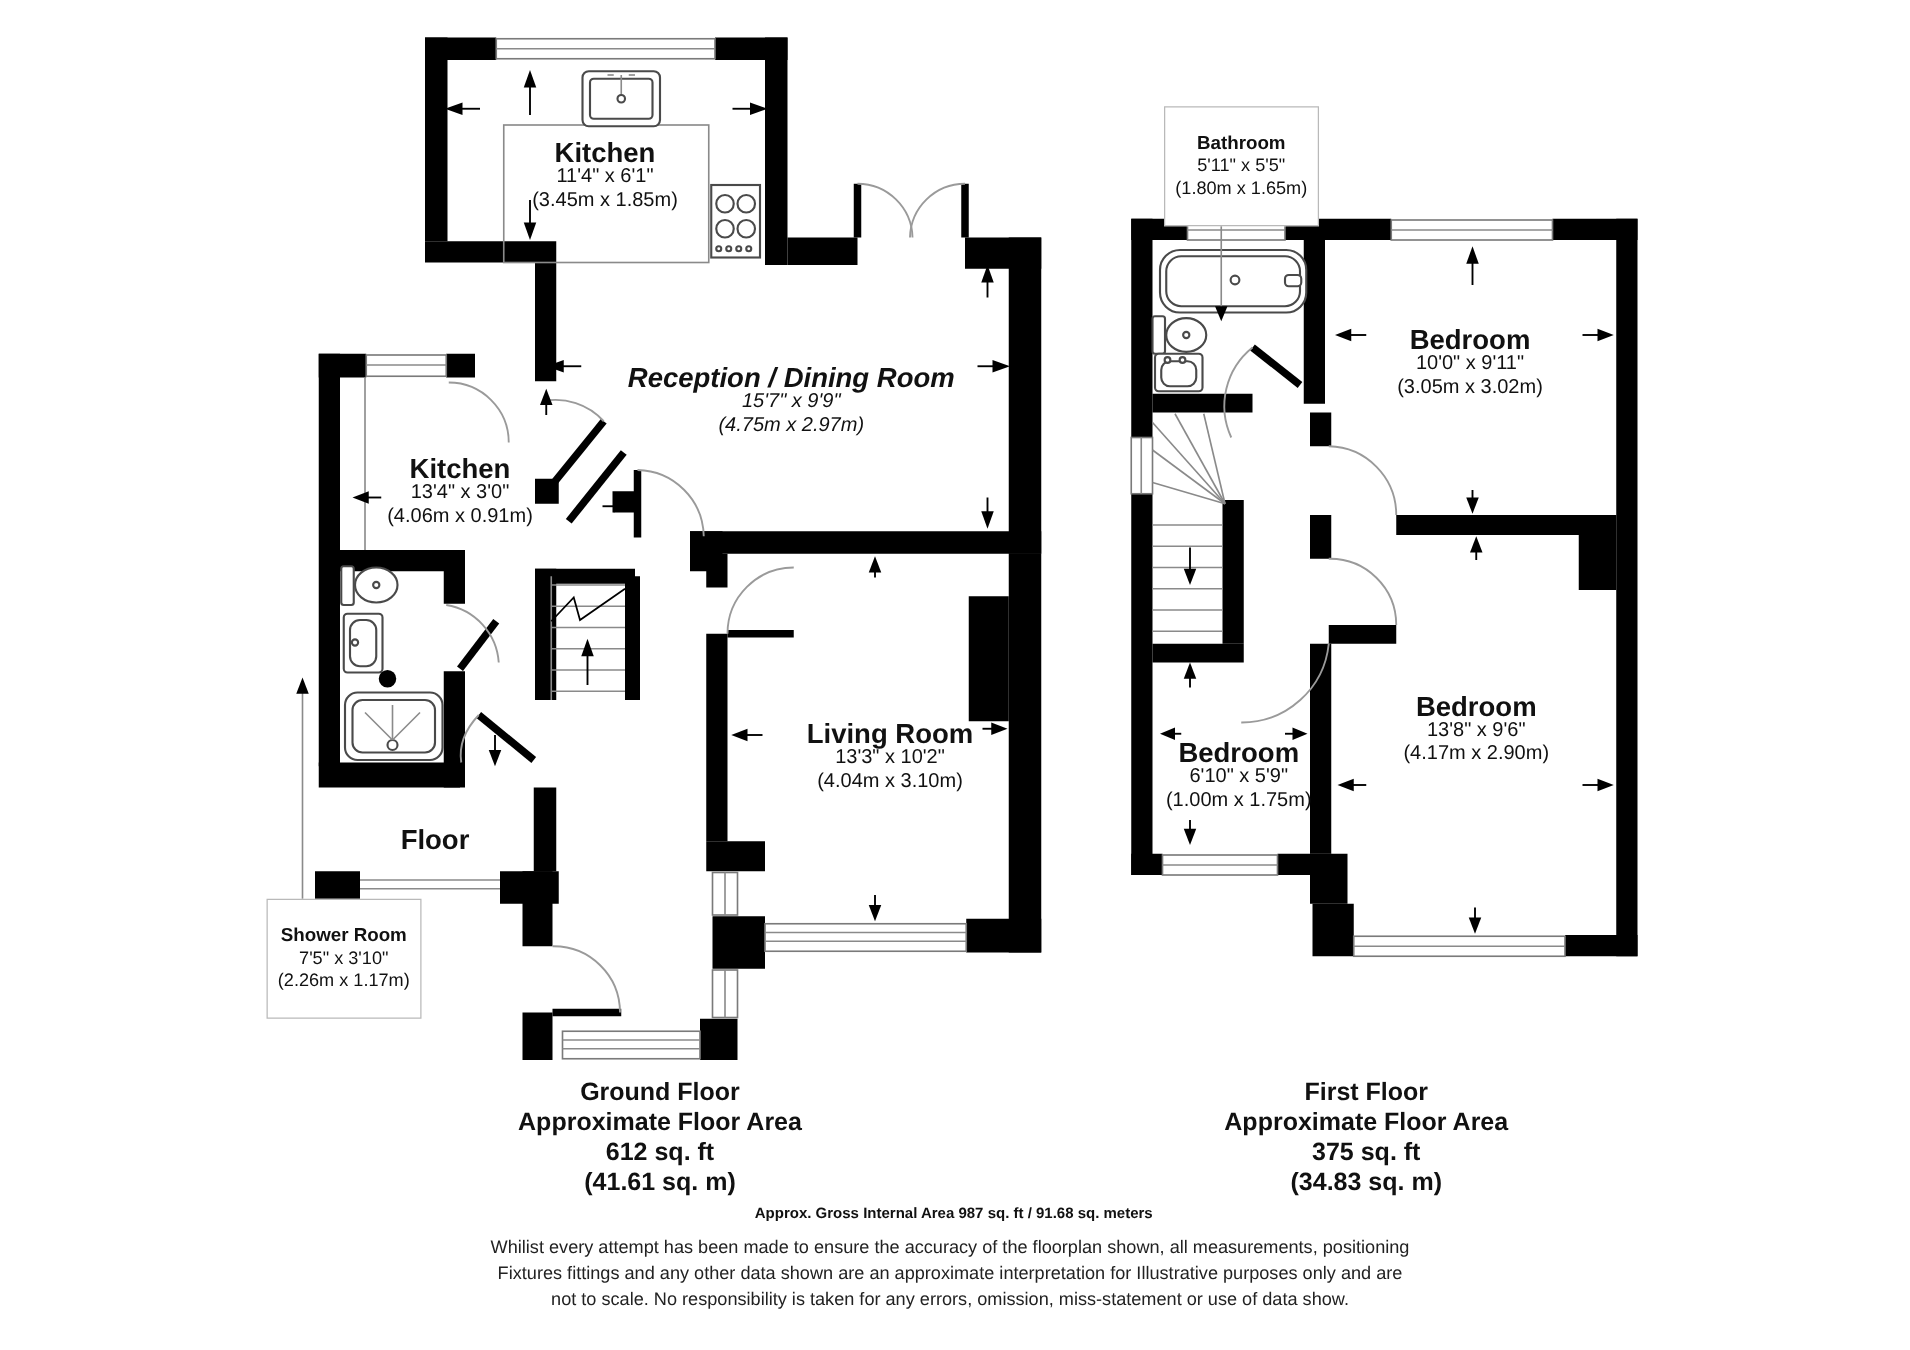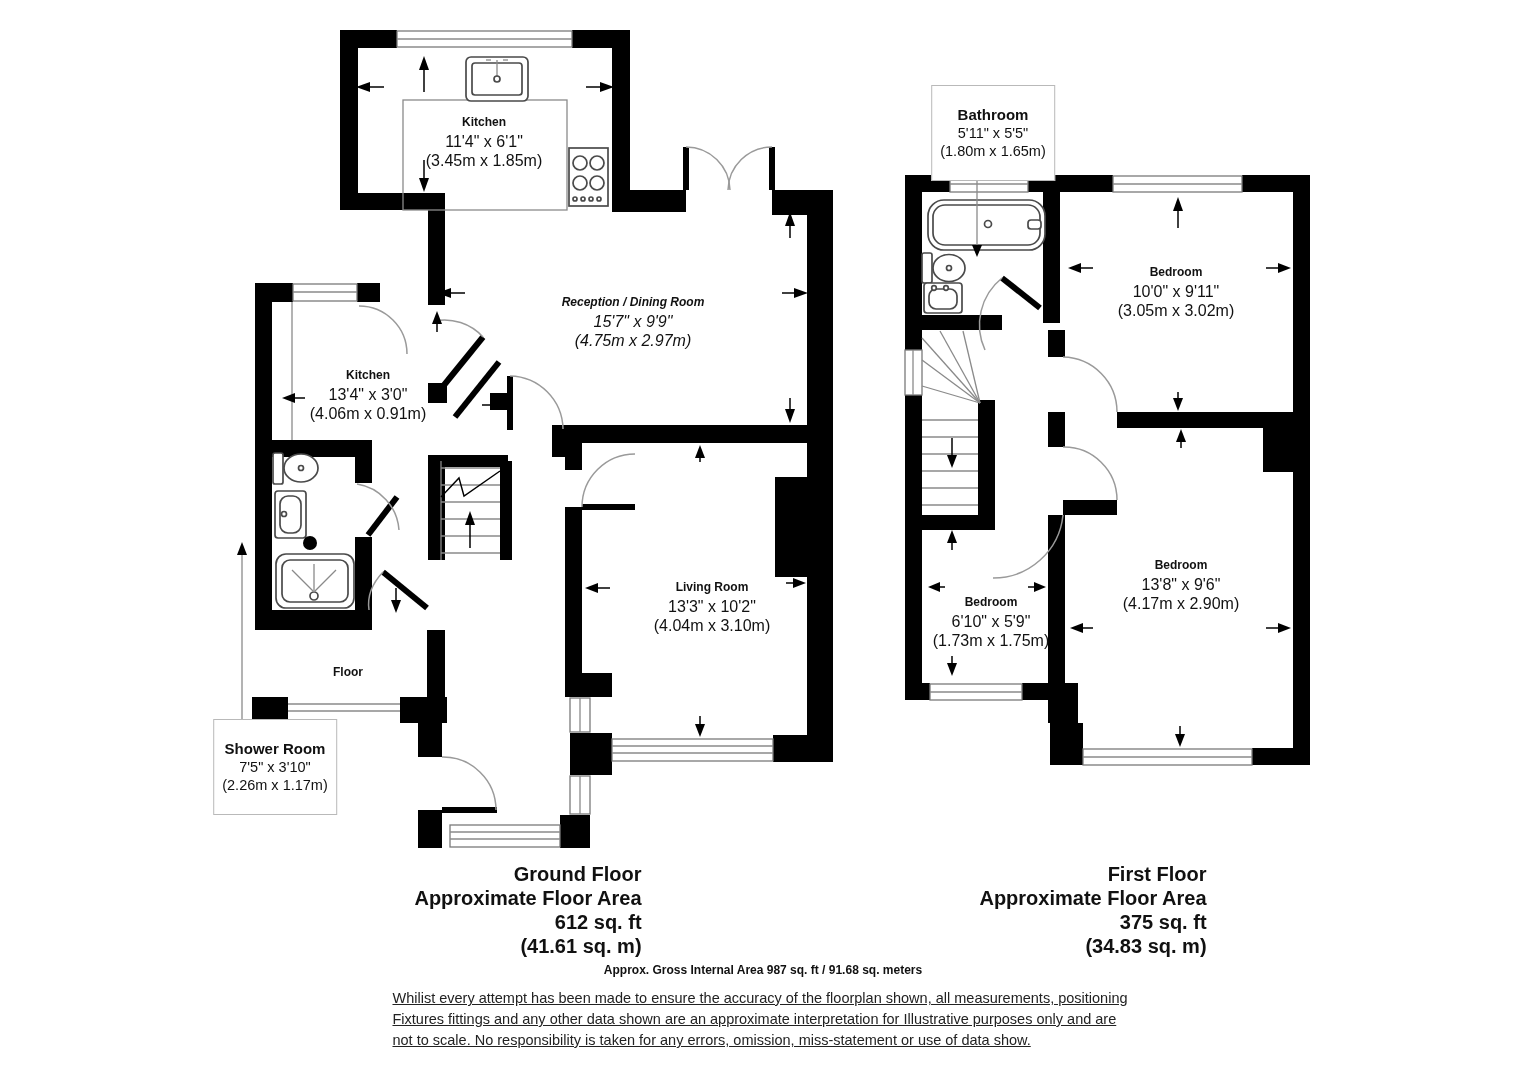--- a/index.html
+++ b/index.html
@@ -10,32 +10,32 @@
   .arc{fill:none;stroke:#9a9a9a;stroke-width:1.5;}
   .lf{stroke:#000;stroke-width:6;}
   .tn{stroke:#8a8a8a;stroke-width:1.3;fill:none;}
   .tb{stroke:#000;stroke-width:1.4;fill:none;}
   .fx{fill:#fff;stroke:#4a4a4a;stroke-width:1.7;}
   .win{fill:#fff;stroke:#7a7a7a;stroke-width:1.3;}
   .ar{stroke:#000;stroke-width:1.5;}
   .ah{fill:#000;stroke:none;}
   .room-label{position:absolute;transform:translate(-50%,-50%);text-align:center;
               white-space:nowrap;line-height:19px;}
-  .rn{font-weight:bold;font-size:12px;}
+  .rn{font-weight:bold;font-size:22px;}
   .rd{font-size:16px;}
   .callout{position:absolute;transform:translate(-50%,-50%);text-align:center;white-space:nowrap;
            background:#fff;border:1.5px solid #b9b9b9;padding:20px 8px;line-height:18px;}
   .callout .rn{font-size:15px;}
   .callout .rd{font-size:14.5px;}
-  .caption{position:absolute;transform:translateX(-50%);text-align:right;white-space:nowrap;
+  .caption{position:absolute;transform:translateX(-50%);text-align:center;white-space:nowrap;
            font-weight:bold;font-size:20px;line-height:24px;}
   .footer-bold{position:absolute;transform:translateX(-50%);text-align:center;white-space:nowrap;
            font-weight:bold;font-size:12px;}
-  .disclaimer{position:absolute;transform:translateX(-50%);text-align:left;white-space:nowrap;
-           font-size:14.5px;line-height:21px;color:#222;text-decoration:underline;}
+  .disclaimer{position:absolute;transform:translateX(-50%);text-align:center;white-space:nowrap;
+           font-size:14.5px;line-height:21px;color:#222;}
 </style>
 </head>
 <body>
 
 <div id="stage">
 
 <svg id="plan-svg" width="1528" height="1080" viewBox="0 0 1528 1080">
 
   <g>
     <rect class="w" x="340" y="30" width="57" height="18"></rect>
@@ -358,21 +358,21 @@
 
 <div class="room-label" style="left:1176px;top:291px;">
   <div class="rn">Bedroom</div>
   <div class="rd">10'0" x 9'11"</div>
   <div class="rd">(3.05m x 3.02m)</div>
 </div>
 
 <div class="room-label" style="left:991px;top:621px;">
   <div class="rn">Bedroom</div>
   <div class="rd">6'10" x 5'9"</div>
-  <div class="rd">(1.73m x 1.75m)</div>
+  <div class="rd">(1.00m x 1.75m)</div>
 </div>
 
 <div class="room-label" style="left:1181px;top:584px;">
   <div class="rn">Bedroom</div>
   <div class="rd">13'8" x 9'6"</div>
   <div class="rd">(4.17m x 2.90m)</div>
 </div>
 
 <div class="caption" style="left:528px;top:862px;">
   <div>Ground Floor</div>

